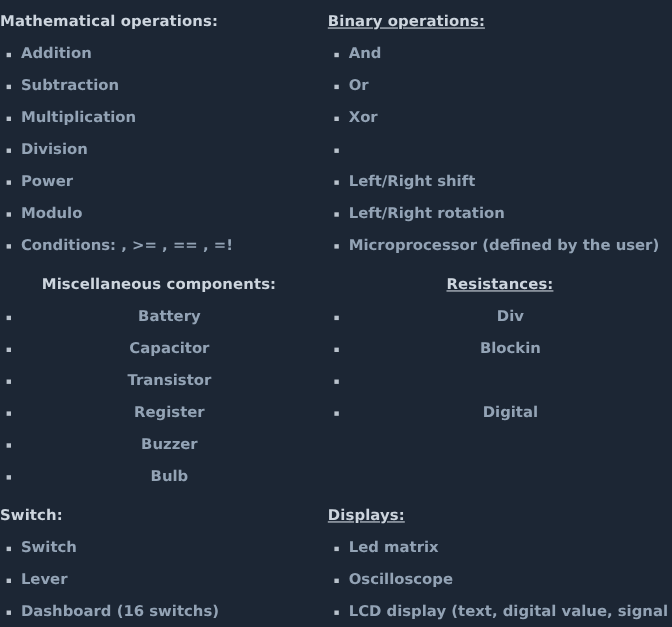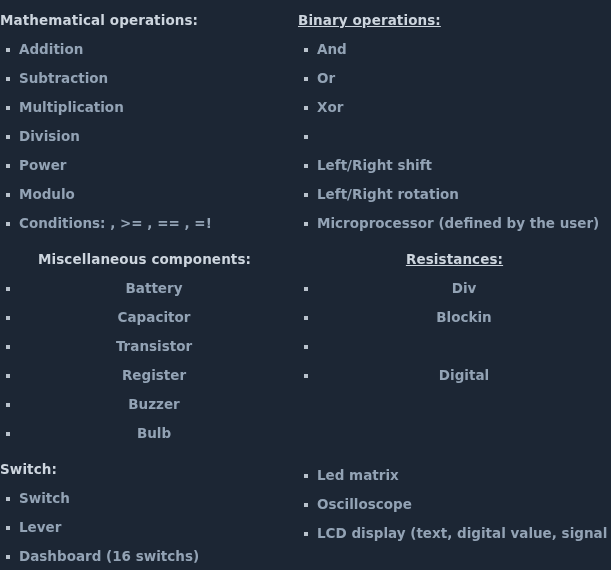--- a/index.html
+++ b/index.html
@@ -147,20 +147,21 @@
     <div class="section row-2 col-left">
       <div class="section-title">Switch:</div>
       <ul class="items">
         <li><span class="bullet"></span><span class="label">Switch</span></li>
         <li><span class="bullet"></span><span class="label">Lever</span></li>
         <li><span class="bullet"></span><span class="label">Dashboard (16 switchs)</span></li>
       </ul>
     </div>
 
     <div class="section row-2 col-right">
+      <div class="section-title">Displays:</div>
       <ul class="items">
         <li><span class="bullet"></span><span class="label">Led matrix</span></li>
         <li><span class="bullet"></span><span class="label">Oscilloscope</span></li>
         <li><span class="bullet"></span><span class="label">LCD display (text, digital value, signal power)</span></li>
       </ul>
     </div>
 
   </div>
 </div>
 

